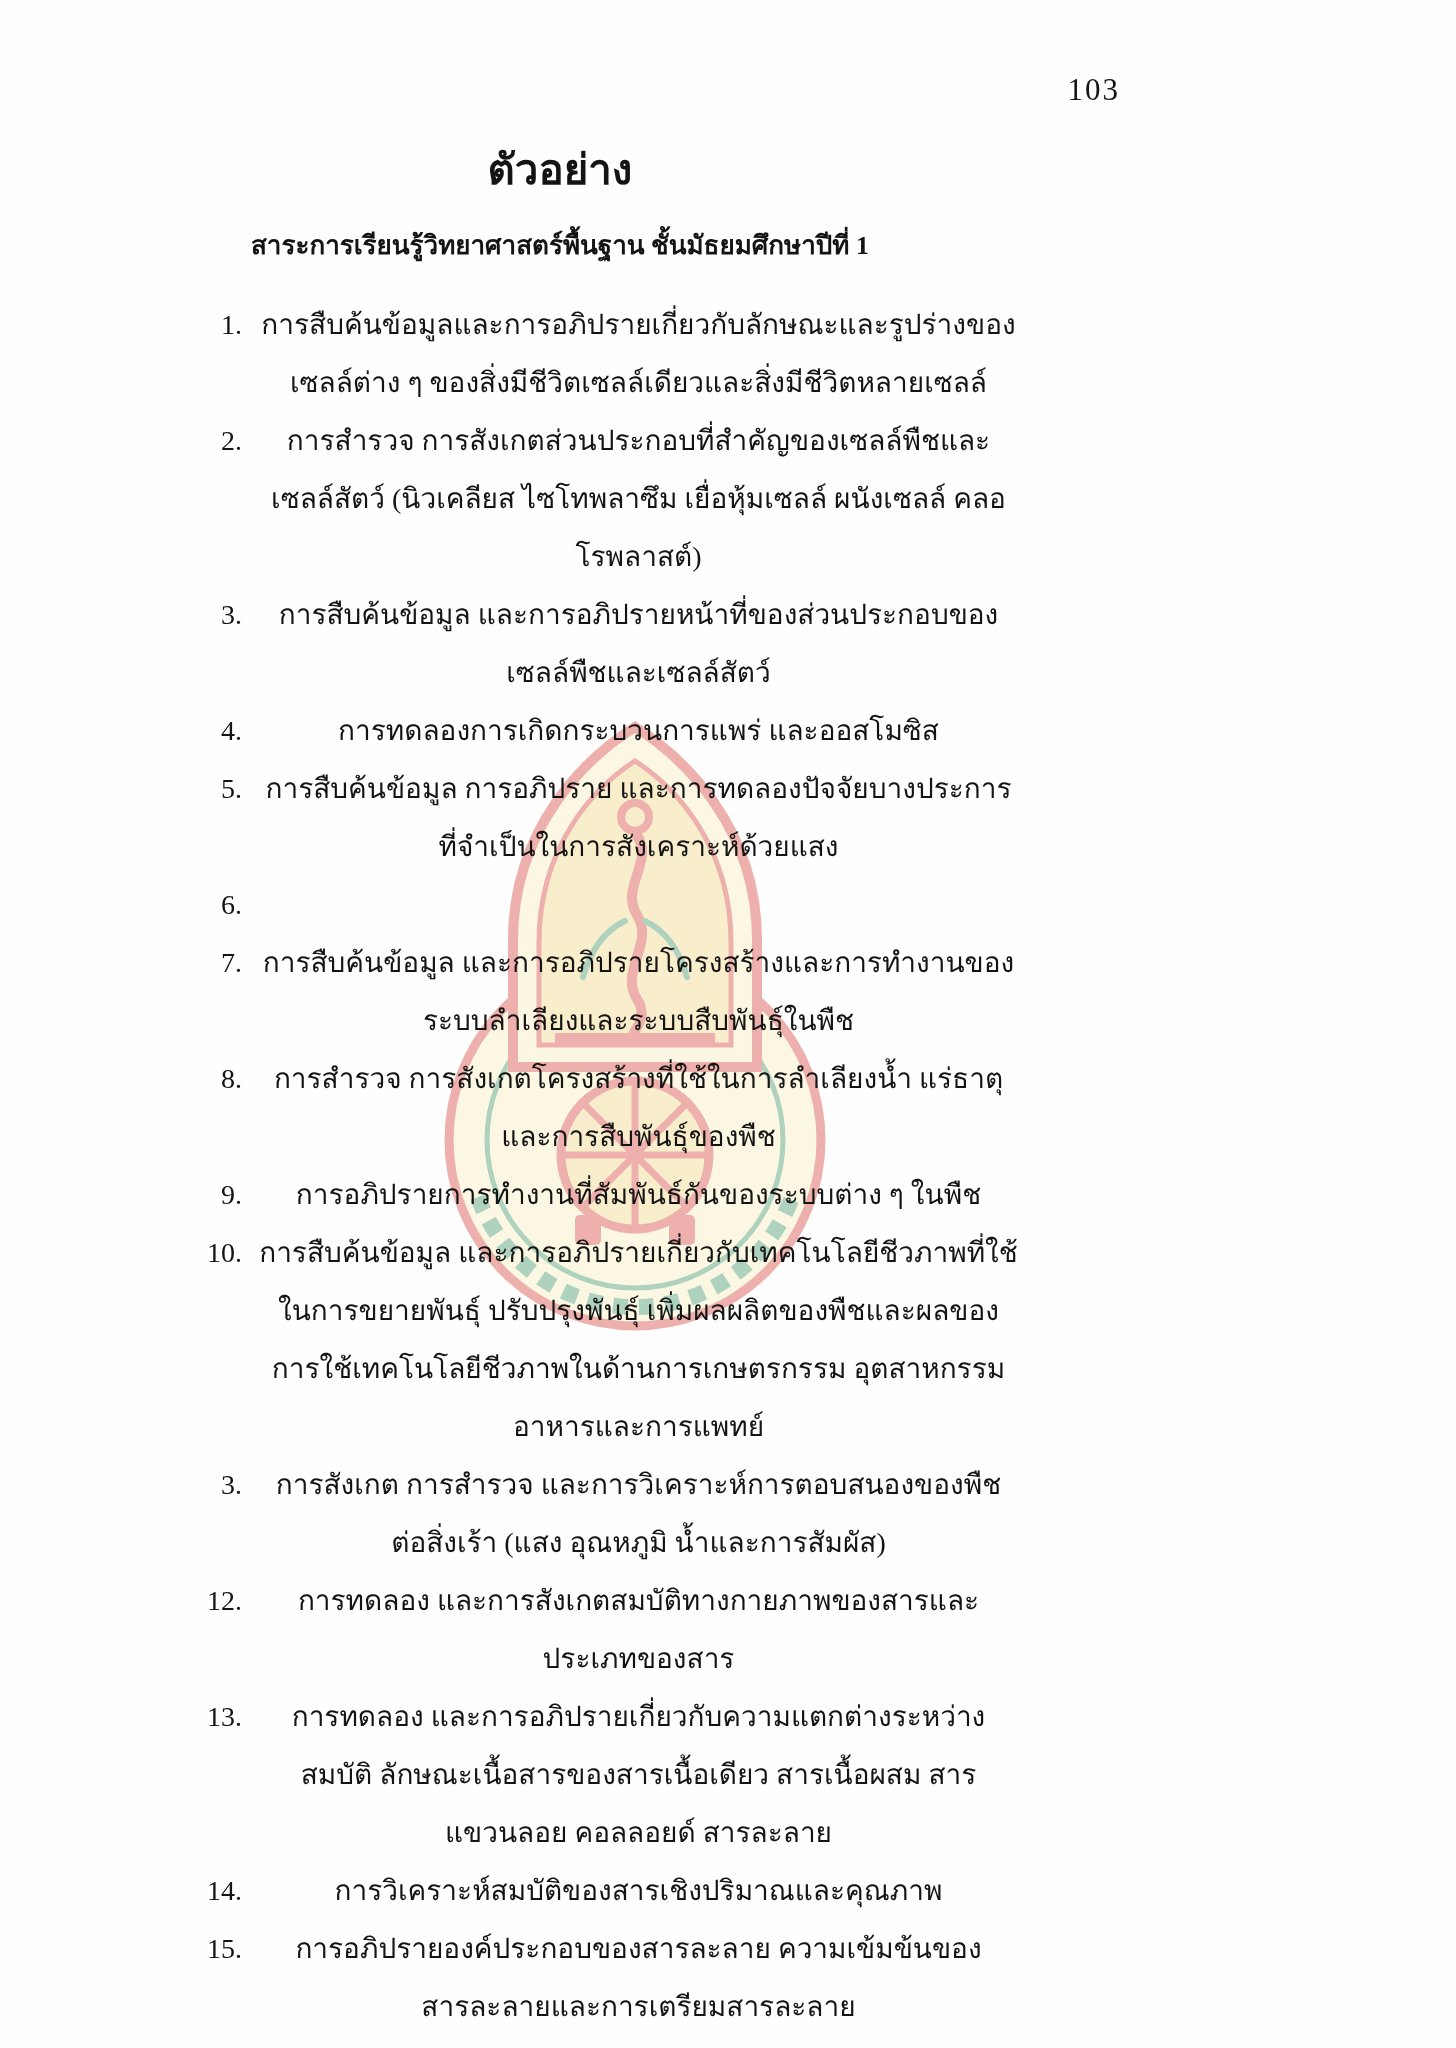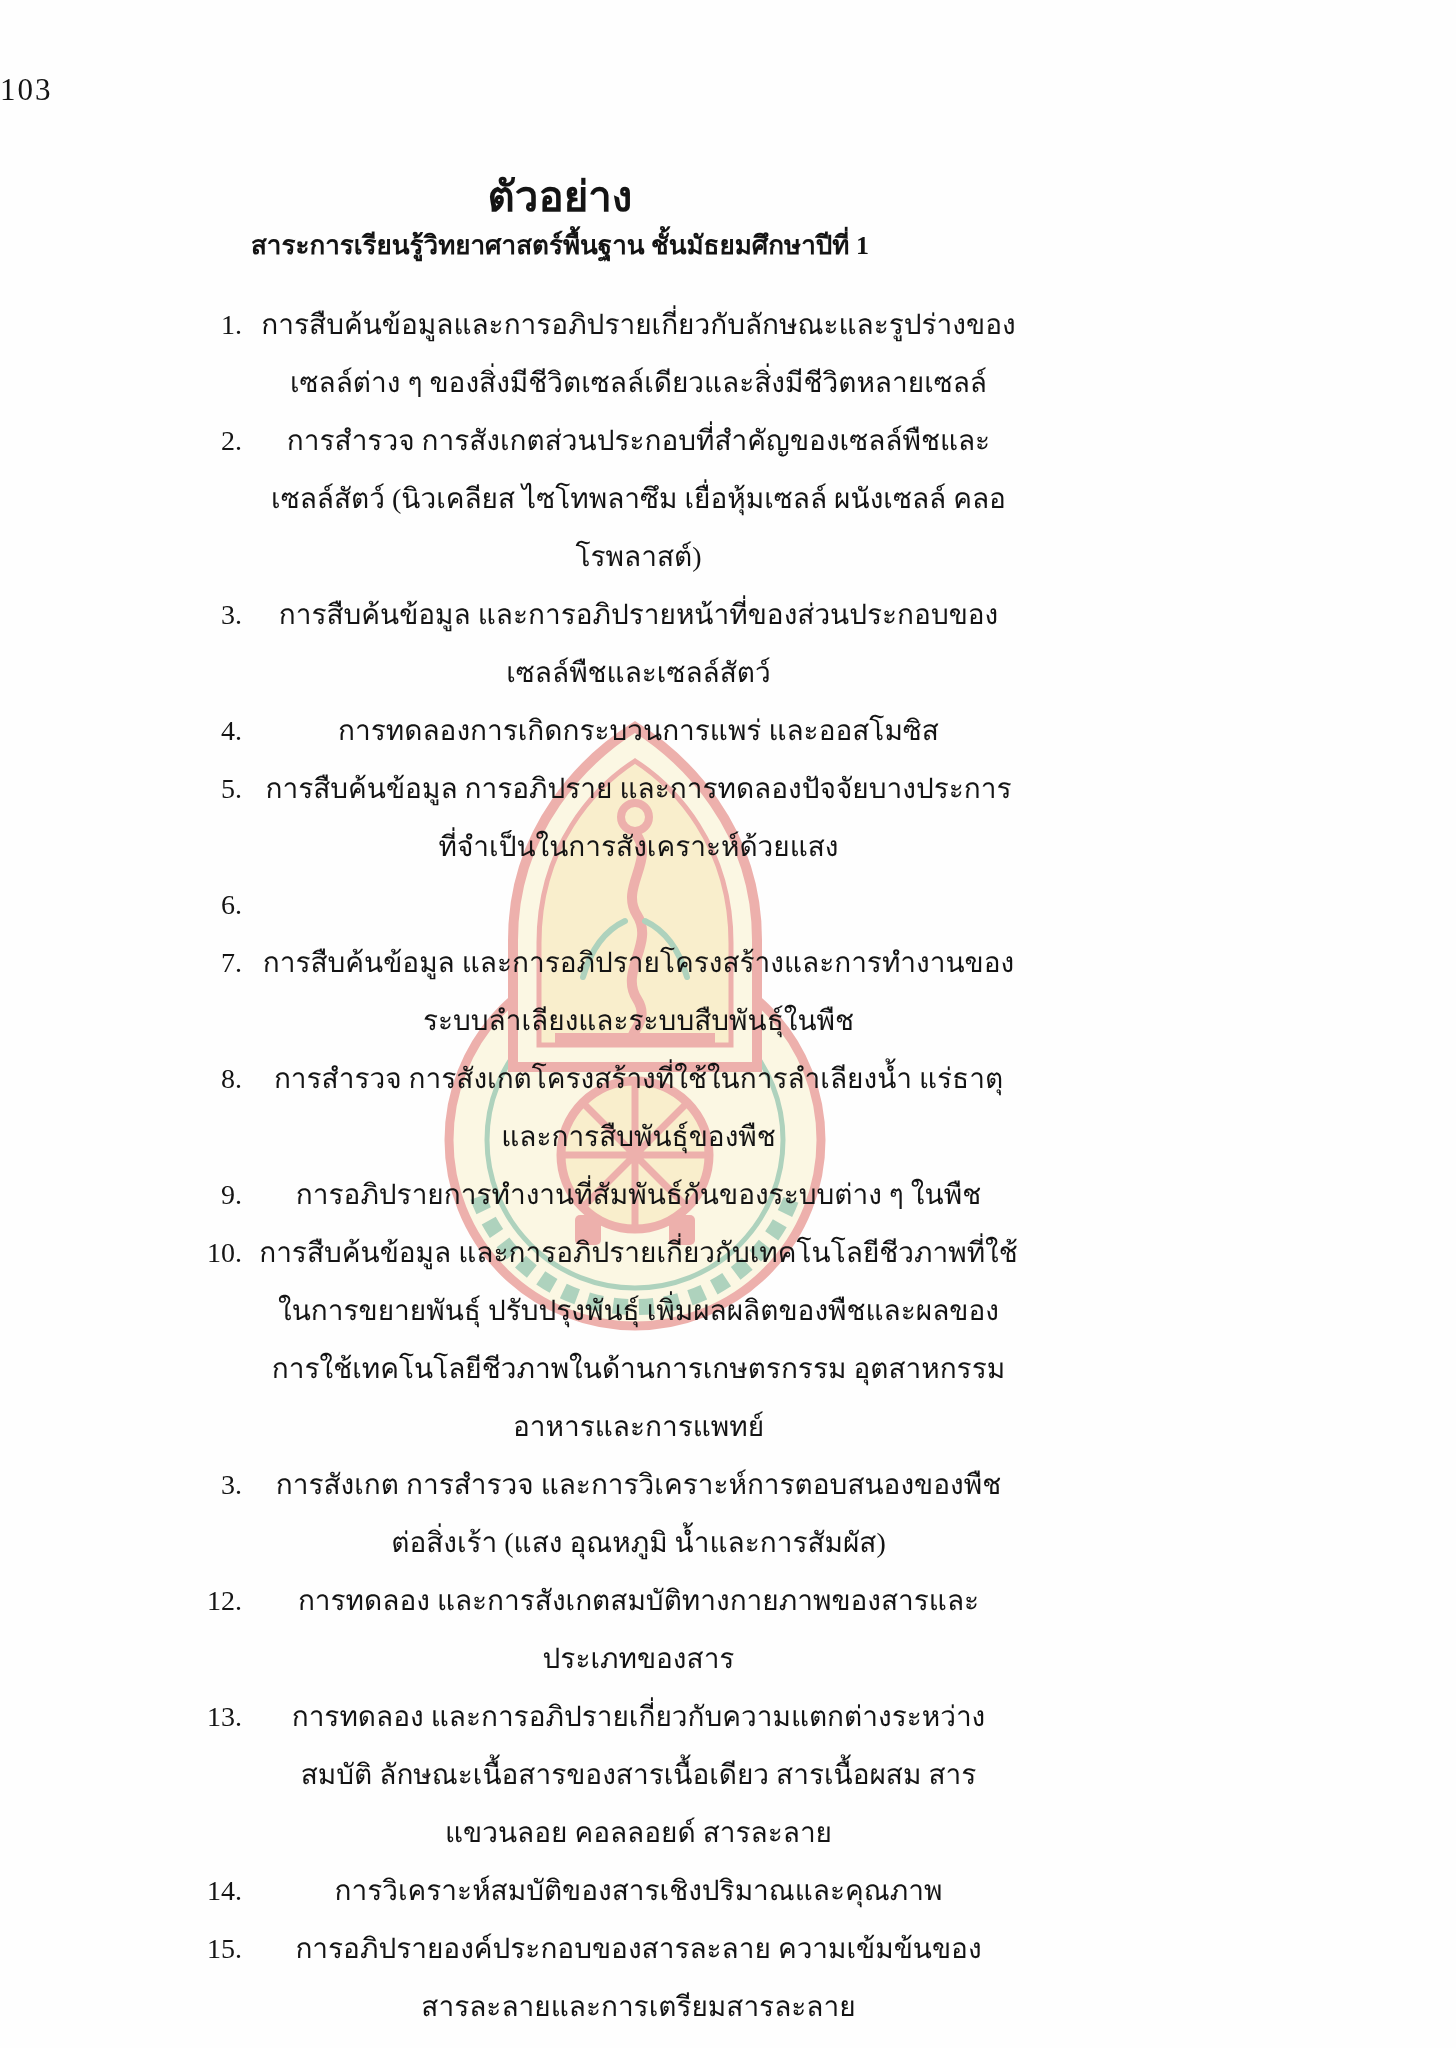--- a/index.html
+++ b/index.html
@@ -20,24 +20,24 @@
   }
   .watermark{
     position:absolute;
     left:425px;top:715px;
     width:420px;height:630px;
     opacity:.45;
     z-index:0;
   }
   .page-number{
     position:absolute;top:72px;left:0;width:1120px;
-    text-align:left;font-size:31px;letter-spacing:2px;z-index:1;
+    text-align:right;font-size:31px;letter-spacing:2px;z-index:1;
   }
   .doc-title{
-    position:absolute;top:163px;left:0;width:1120px;
+    position:absolute;top:136px;left:0;width:1120px;
     text-align:center;font-size:42px;font-weight:bold;z-index:1;
   }
   .doc-subtitle{
     position:absolute;top:224px;left:0;width:1120px;
     text-align:center;font-size:26px;font-weight:bold;z-index:1;
   }
   .content-list{
     position:absolute;top:296px;left:170px;width:848px;z-index:1;
   }
   .row{display:flex;align-items:flex-start;}

